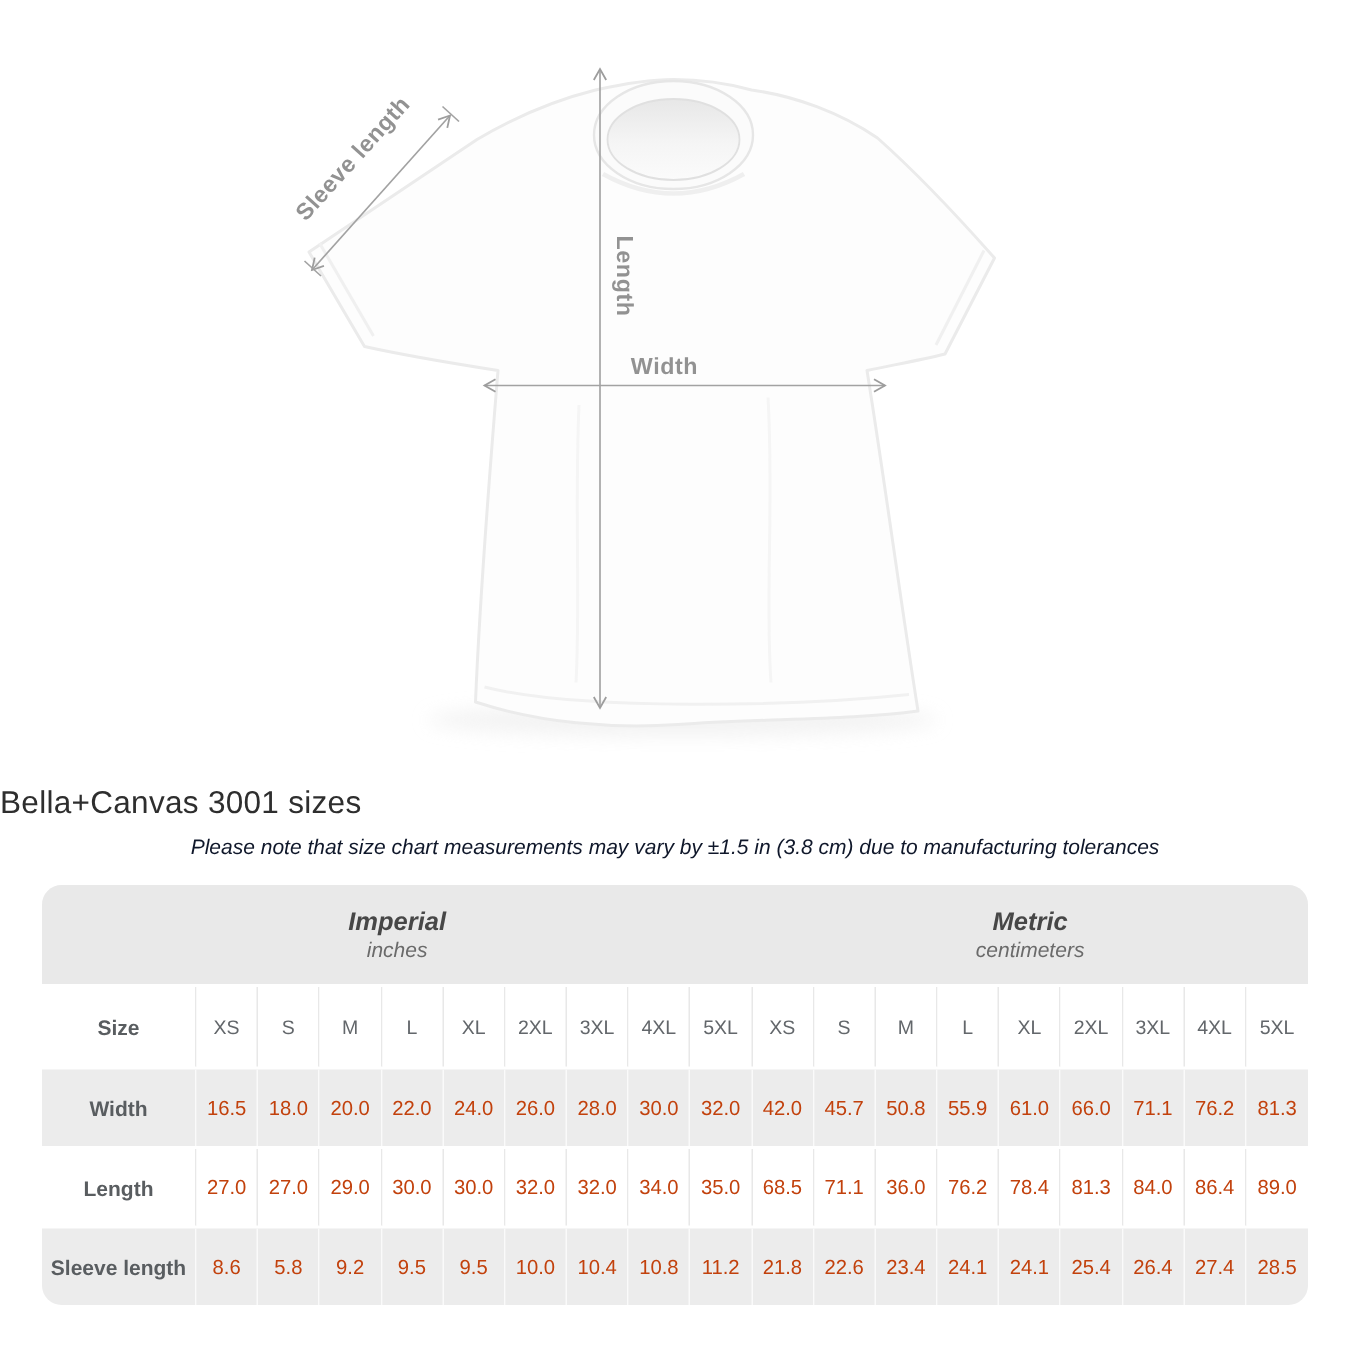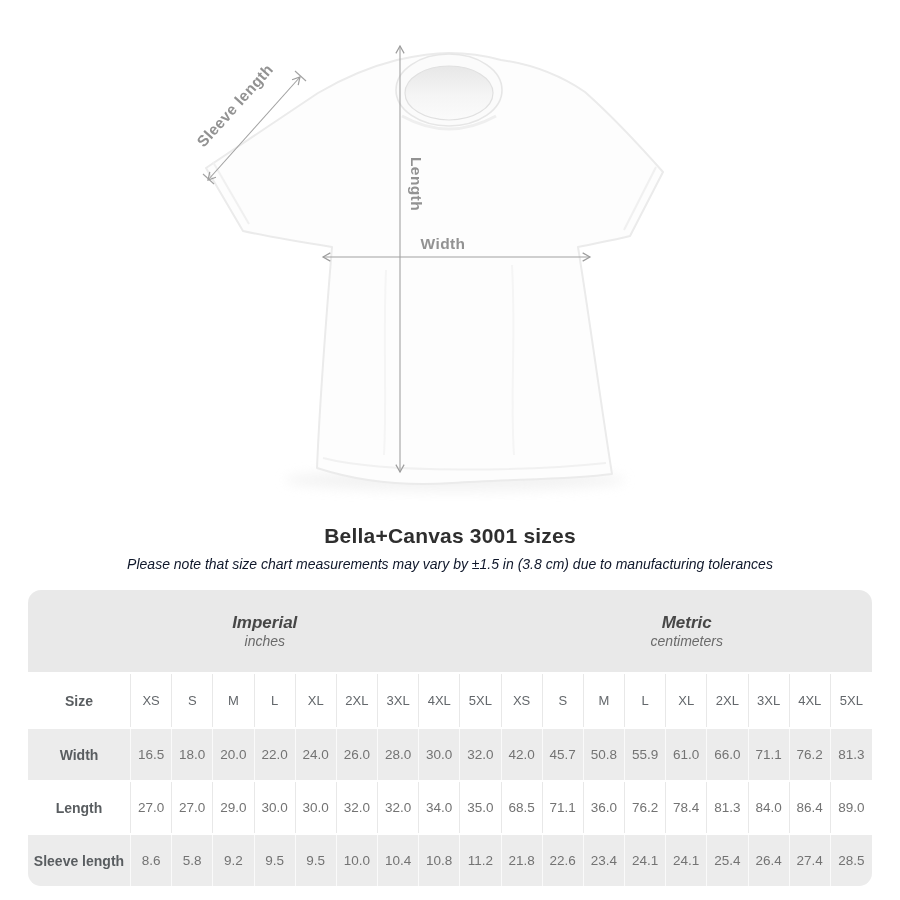--- a/index.html
+++ b/index.html
@@ -9,56 +9,56 @@
   }
   
   .shirt-area{position:absolute;left:150px;top:30px;width:600px;height:480px;}
   .shirt-area svg{display:block;width:100%;height:100%;}
   .dim-label{
     font-family:"Liberation Sans", sans-serif;
     font-size:15.5px;font-weight:600;fill:#929292;letter-spacing:.4px;
   }
   
   .title{
-    position:absolute;left:0;top:524px;width:100%;text-align:center;
-    font-size:21px;font-weight:700;color:#2e2e2e;letter-spacing:.2px;
+    position:absolute;left:0;top:524px;width:100%;text-align:left;
+    font-size:21px;font-weight:400;color:#2e2e2e;letter-spacing:.2px;
   }
   .subtitle{
     position:absolute;left:0;top:556px;width:100%;text-align:center;
     font-size:14px;font-style:italic;color:#0f172a;
   }
   
   .table-wrap{
     position:absolute;left:28px;top:590px;width:844px;
     border-radius:13px;overflow:hidden;background:#ffffff;
   }
   .grid{
     display:grid;
     grid-template-columns:103px repeat(18, 1fr);
     grid-auto-rows:auto;
     row-gap:2px;
     background:#ffffff;
   }
   .band{
-    background:#e9e9e9;height:82px;
+    background:#e9e9e9;height:66px;
     display:flex;flex-direction:column;align-items:center;justify-content:center;
   }
   .band-l{grid-column:1 / 11;}
   .band-r{grid-column:11 / 20;}
   .g-label{font-size:17px;font-weight:700;font-style:italic;color:#474747;line-height:1.25;}
   .g-unit{font-size:14px;font-style:italic;color:#6a6a6a;line-height:1.2;}
   .c{
     display:flex;align-items:center;justify-content:center;
     background:#ffffff;
   }
   .c.hrow{height:53px;justify-content:center;}
   .c.drow{height:51px;}
   .c.head span{font-size:13px;font-weight:400;color:#63676b;}
   .c.rlabel span{font-size:14px;font-weight:700;color:#595d60;}
-  .c.val span{font-size:13.5px;font-weight:400;color:#737373;}
+  .c.val span{font-size:13.5px;font-weight:400;color:#c2410c;}
   .c.white{background:#ffffff;border-right:1.5px solid #e8e8e8;}
   .c.gray{background:#ececec;border-right:1.5px solid #fafafa;}
   .c.last{border-right:none;}
 </style>
 </head>
 <body>
 
 <div class="stage">
 
   <div class="shirt-area">

